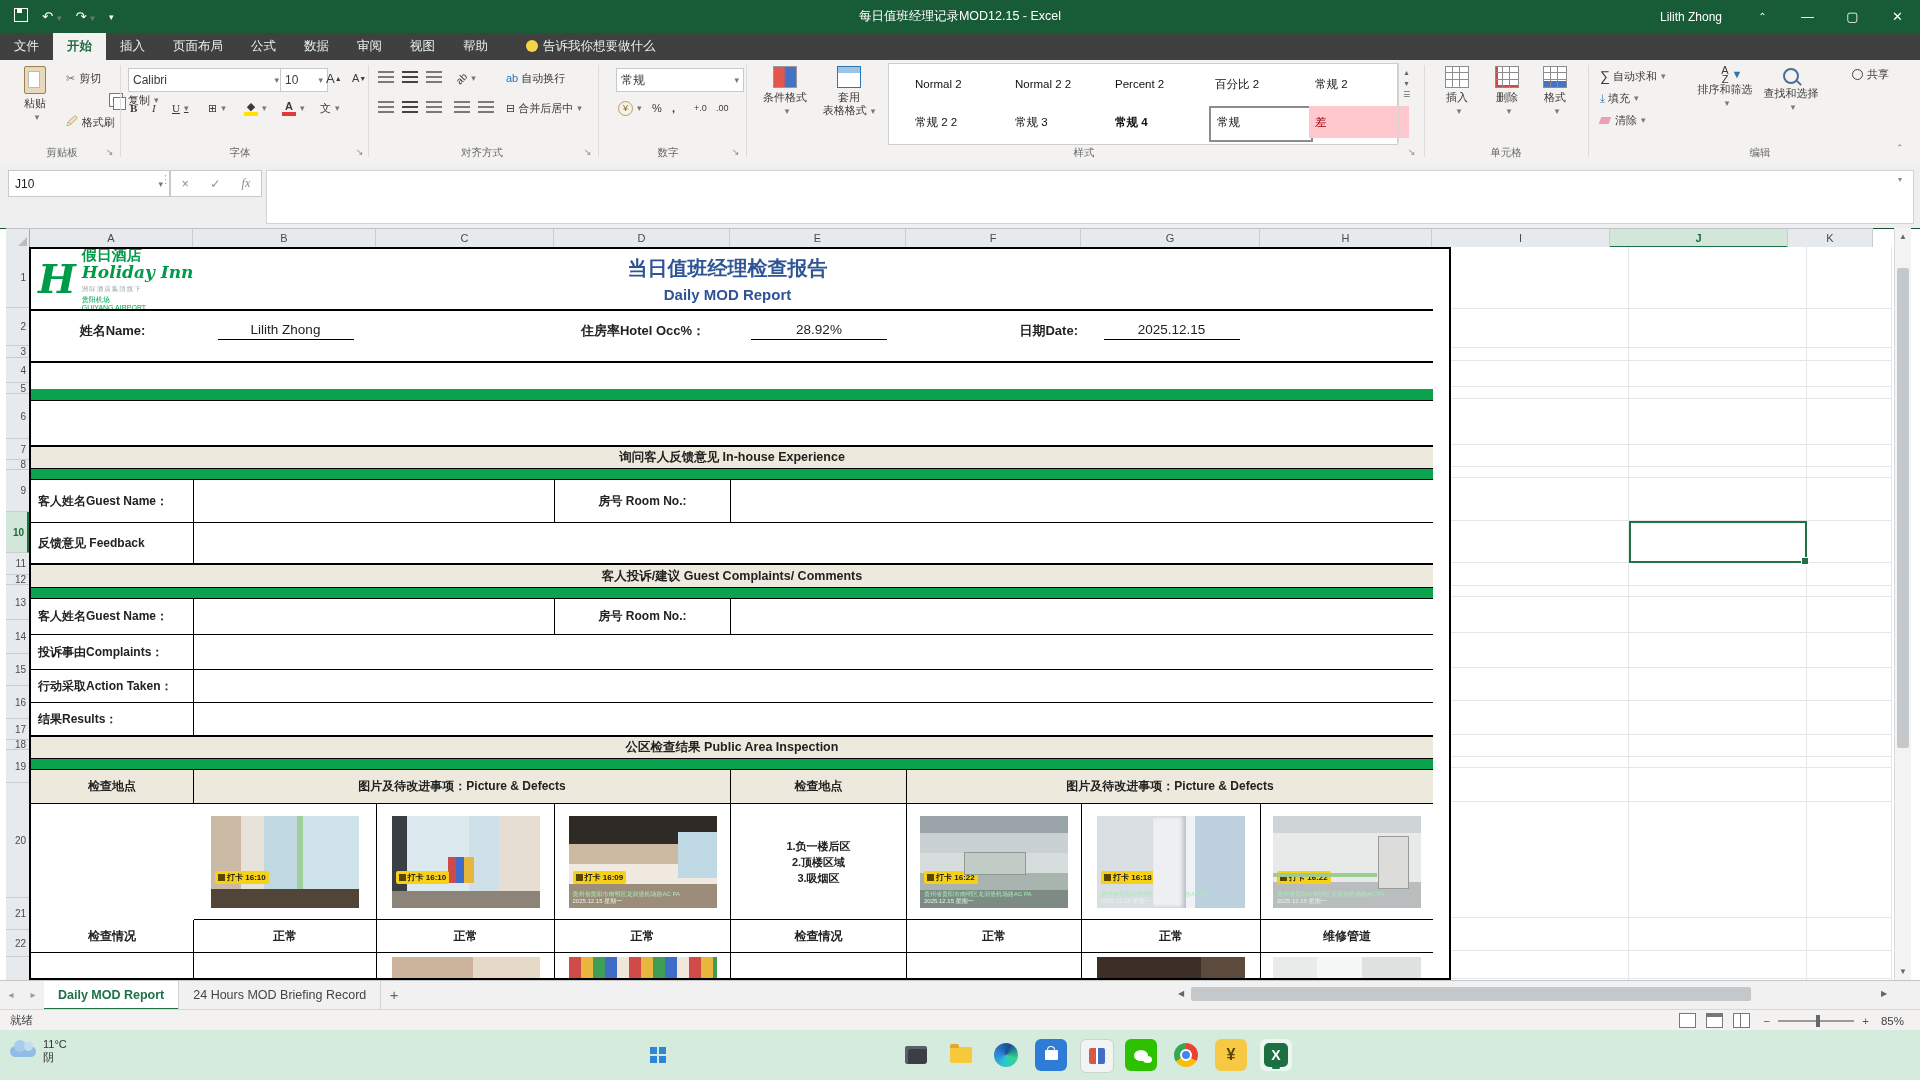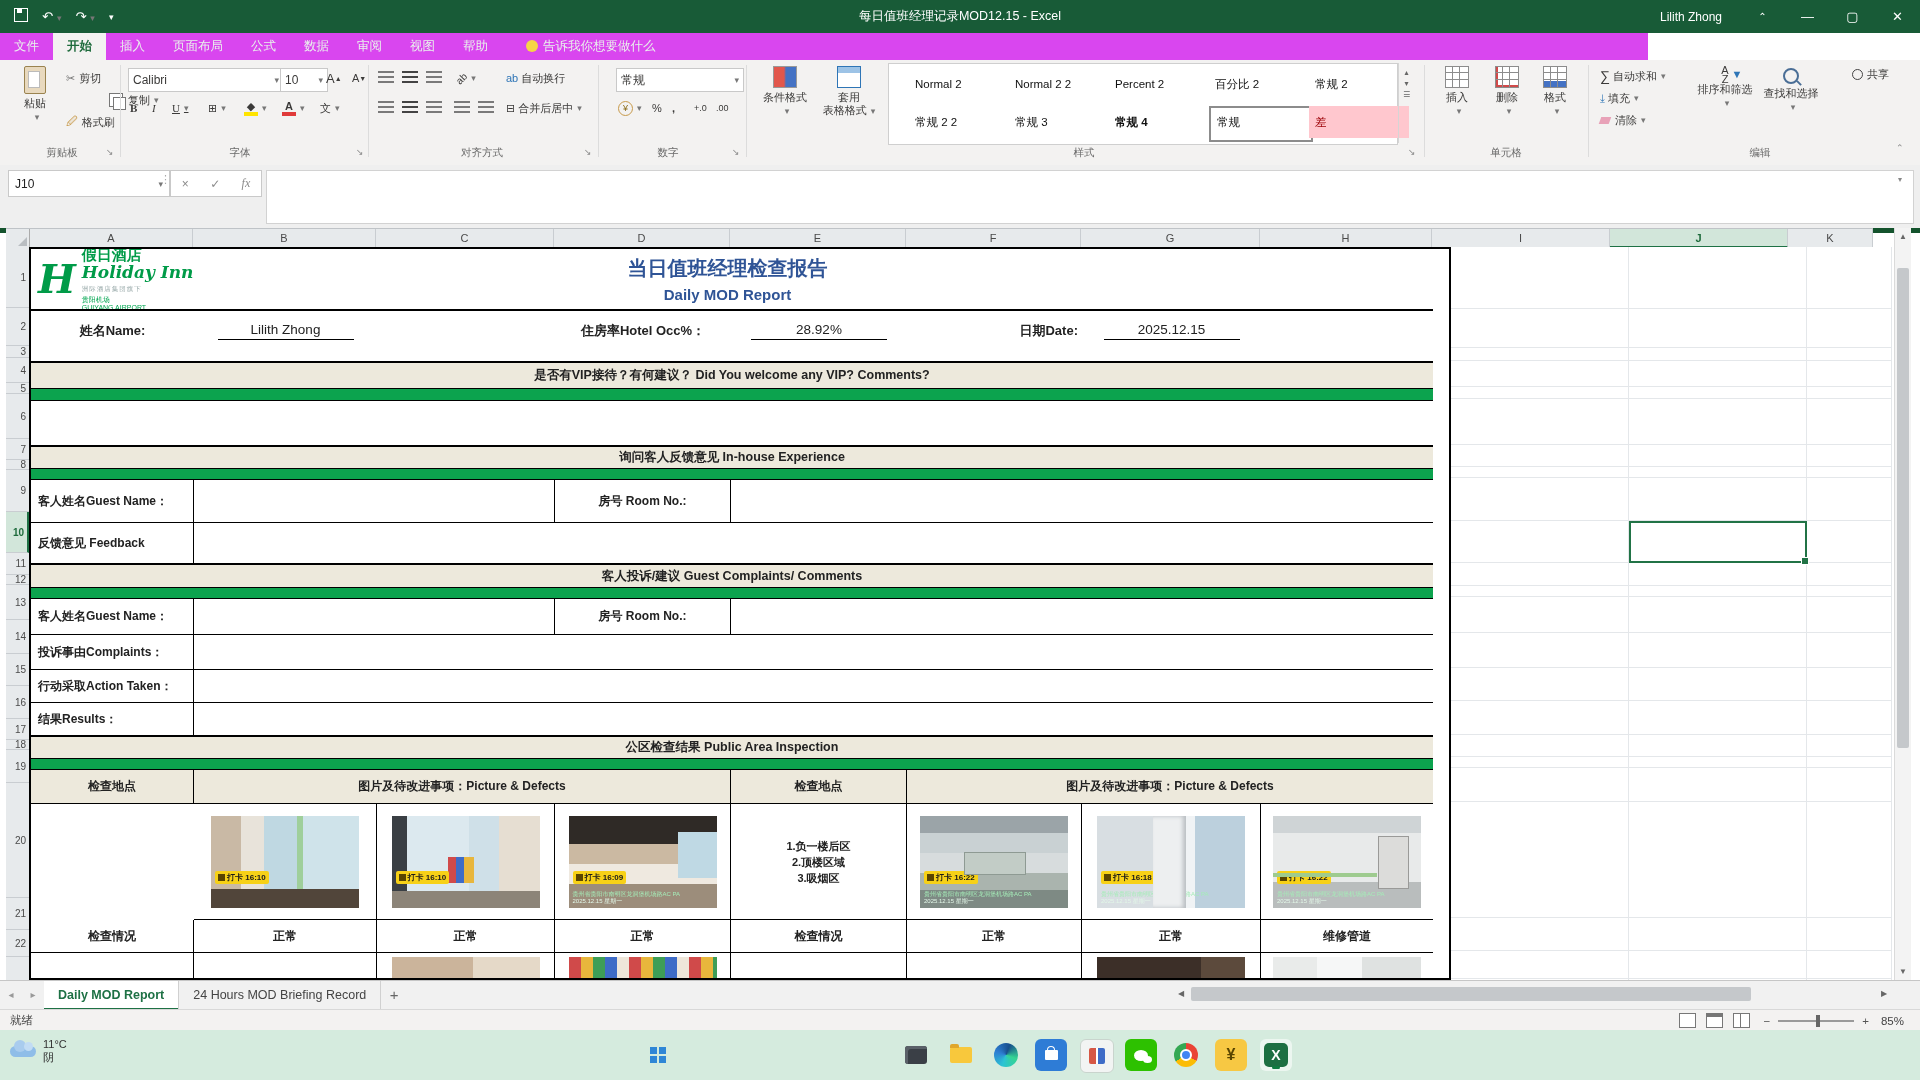--- a/index.html
+++ b/index.html
@@ -8,21 +8,21 @@
   .abs{position:absolute;}
   .flex{display:flex;align-items:center;}
   
   #titlebar{left:0;top:0;width:1920px;height:33px;background:#185B37;color:#fff;}
   .qat-ic{color:#fff;font-size:13px;margin-right:14px;cursor:default;}
   .save-ic{width:12px;height:12px;border:1.5px solid #fff;position:relative;display:inline-block;}
   .save-ic::after{content:"";position:absolute;left:2px;top:0;width:5px;height:4px;background:#fff;}
   #tb-title{left:0;top:0;width:1920px;height:33px;text-align:center;line-height:33px;font-size:12.5px;color:#fff;}
   .winbtn{width:45px;height:33px;text-align:center;line-height:33px;font-size:13px;color:#fff;}
   
-  #ribtabs{left:0;top:33px;width:1648px;height:27px;background:#d946ef;}
+  #ribtabs{left:0;top:33px;width:1920px;height:27px;background:#404040;}
   .rtab{color:#E9F2EC;font-size:12.5px;padding:0 14px;height:27px;line-height:27px;}
   .rtab.active{background:#F3F2F1;color:#1E6B3C;font-weight:bold;}
   .bulb{width:12px;height:12px;border-radius:50%;background:#F5D547;display:inline-block;margin-right:5px;vertical-align:-2px;}
   
   #ribbon{left:0;top:60px;width:1920px;height:105px;background:#F3F2F1;border-bottom:1px solid #D5D5D5;font-size:11px;color:#3B3A39;}
   .rsep{position:absolute;top:5px;width:1px;height:92px;background:#DCDCDC;}
   .glabel{position:absolute;top:86px;width:120px;text-align:center;font-size:10.5px;color:#6A6A6A;}
   .launcher{position:absolute;top:87px;font-size:9px;color:#8A8A8A;}
   .bigbtn{position:absolute;top:2px;width:54px;height:82px;text-align:center;font-size:11px;color:#3B3A39;}
   .bigbtn .cap{margin-top:3px;line-height:13px;}
@@ -43,21 +43,21 @@
   .gi.bad{background:#FFC7CE;color:#9C0006;}
   .gscroll{position:absolute;left:1398px;top:3px;width:16px;height:80px;border-left:1px solid #D5D5D5;font-size:8px;color:#666;text-align:center;line-height:11px;padding-top:4px;box-sizing:border-box;}
   .grid-ic{width:22px;height:20px;margin:4px auto 0;background:
      linear-gradient(#fff,#fff),#fff;border:1px solid #8C8C8C;position:relative;}
   .grid-ic::before{content:"";position:absolute;inset:0;background:
      linear-gradient(90deg,transparent 0 6px,#8C8C8C 6px 7px,transparent 7px 13px,#8C8C8C 13px 14px,transparent 14px),
      linear-gradient(180deg,transparent 0 5px,#8C8C8C 5px 6px,transparent 6px 12px,#8C8C8C 12px 13px,transparent 13px);}
   .cf-ic{width:22px;height:20px;margin:4px auto 0;background:linear-gradient(90deg,#E2574C 0 10px,#4472C4 12px 22px);border:1px solid #999;}
   .tbl-ic{width:22px;height:20px;margin:4px auto 0;border:1px solid #2E75B6;background:linear-gradient(180deg,#9DC3E6 0 6px,#fff 6px);}
   
-  #fbar{left:0;top:165px;width:1920px;height:63px;background:#EFEFEF;border-bottom:5px solid #14532d;}
+  #fbar{left:0;top:165px;width:1920px;height:63px;background:#EFEFEF;border-bottom:1px solid #14532d;}
   #namebox{left:8px;top:5px;width:148px;height:25px;background:#fff;border:1px solid #C9C9C9;font-size:12px;display:flex;align-items:center;justify-content:space-between;padding:0 6px;}
   #fx-ctr{left:170px;top:5px;width:90px;height:25px;background:#fff;border:1px solid #C9C9C9;display:flex;align-items:center;justify-content:space-around;color:#8A8A8A;font-size:12px;}
   #finput{left:266px;top:5px;width:1646px;height:52px;background:#fff;border:1px solid #D2D2D2;}
   
   #colhdr{left:6px;top:228px;height:19px;display:flex;background:#E7EAEC;border-top:1px solid #BFC3C7;border-bottom:1px solid #ABABAB;}
   .ch{border-right:1px solid #C9CDD1;font-size:11px;color:#4A4A4A;text-align:center;line-height:19px;box-sizing:border-box;}
   .ch.sel{background:#D2E6DA;color:#1E6B3C;border-bottom:2px solid #1E7145;font-weight:bold;}
   #rowhdr{left:6px;top:247px;width:23px;height:733px;background:#E7EAEC;border-right:1px solid #ABABAB;overflow:hidden;}
   .rh{border-bottom:1px solid #C9CDD1;font-size:10px;color:#4A4A4A;text-align:right;padding-right:3px;box-sizing:border-box;display:flex;align-items:center;justify-content:flex-end;}
   .rh.sel{background:#D2E6DA;color:#1E6B3C;border-right:2px solid #1E7145;font-weight:bold;}
@@ -463,21 +463,20 @@
         <span class="uline">28.92%</span>
       </div>
     <div class="cell bold" style="grid-area:2/6/3/7;justify-content:flex-end;padding-right:4px;font-size:13px;">日期Date:</div>
     <div class="cell" style="grid-area:2/7/3/8;font-size:13.5px;">
         <span class="uline">2025.12.15</span>
       </div>
     <div class="cell" style="grid-area:2/8/3/9;"></div>
 
     <div class="cell bB2" style="grid-area:3/1/4/9;"></div>
 
-    <div class="cell hdr bB" style="grid-area:4/1/5/9;">是否有VIP接待？有何建议？ Did You welcome any VIP? Comments?</div>
     <div class="cell band bB" style="grid-area:5/1/6/9;"></div>
     <div class="cell bB2" style="grid-area:6/1/7/9;"></div>
 
     <div class="cell hdr bB" style="grid-area:7/1/8/9;">询问客人反馈意见 In-house Experience</div>
     <div class="cell band bB" style="grid-area:8/1/9/9;"></div>
     <div class="cell cl bold bR bB" style="grid-area:9/1/10/2;">客人姓名Guest Name：</div>
     <div class="cell bR bB" style="grid-area:9/2/10/4;"></div>
     <div class="cell bold bR bB" style="grid-area:9/4/10/5;">房号 Room No.:</div>
     <div class="cell bB" style="grid-area:9/5/10/9;"></div>
     <div class="cell cl bold bR bB2" style="grid-area:10/1/11/2;">反馈意见  Feedback</div>

